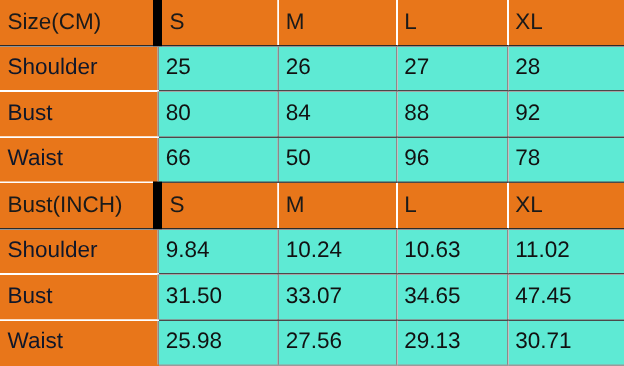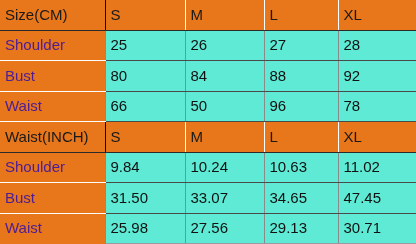--- a/index.html
+++ b/index.html
@@ -43,25 +43,25 @@
   .size-table tr td:last-child {
     border-right: none;
   }
   .size-table td.hdr {
     background: #e8761a;
     color: #1a1a1a;
     border-right: 1px solid #ffffff;
     border-bottom: 1px solid #2b2b2b;
   }
   .size-table td.hdr.row-label-hdr {
-    border-right: 1px solid #000000;
+    border-right: 6px solid #000000;
   }
   .size-table td.rowlabel {
     background: #e8761a;
-    color: #4c1d95;
+    color: #0f172a;
     border-right: 1px solid #8a8a8a;
     border-bottom: 1px solid #ffffff;
   }
   .size-table tr:last-child td {
     border-bottom: 1px solid #9a9a9a;
   }
   .size-table tr:last-child td.rowlabel {
     border-bottom: 1px solid #e8761a;
   }
   .size-table tr.section-head td {
@@ -108,21 +108,21 @@
     <tr>
       <td class="rowlabel">Waist</td>
       <td>66</td>
       <td>50</td>
       <td>96</td>
       <td>78</td>
     </tr>
 
 
     <tr class="section-head">
-      <td class="hdr row-label-hdr">Waist(INCH)</td>
+      <td class="hdr row-label-hdr">Bust(INCH)</td>
       <td class="hdr">S</td>
       <td class="hdr">M</td>
       <td class="hdr">L</td>
       <td class="hdr">XL</td>
     </tr>
 
     <tr>
       <td class="rowlabel">Shoulder</td>
       <td>9.84</td>
       <td>10.24</td>

